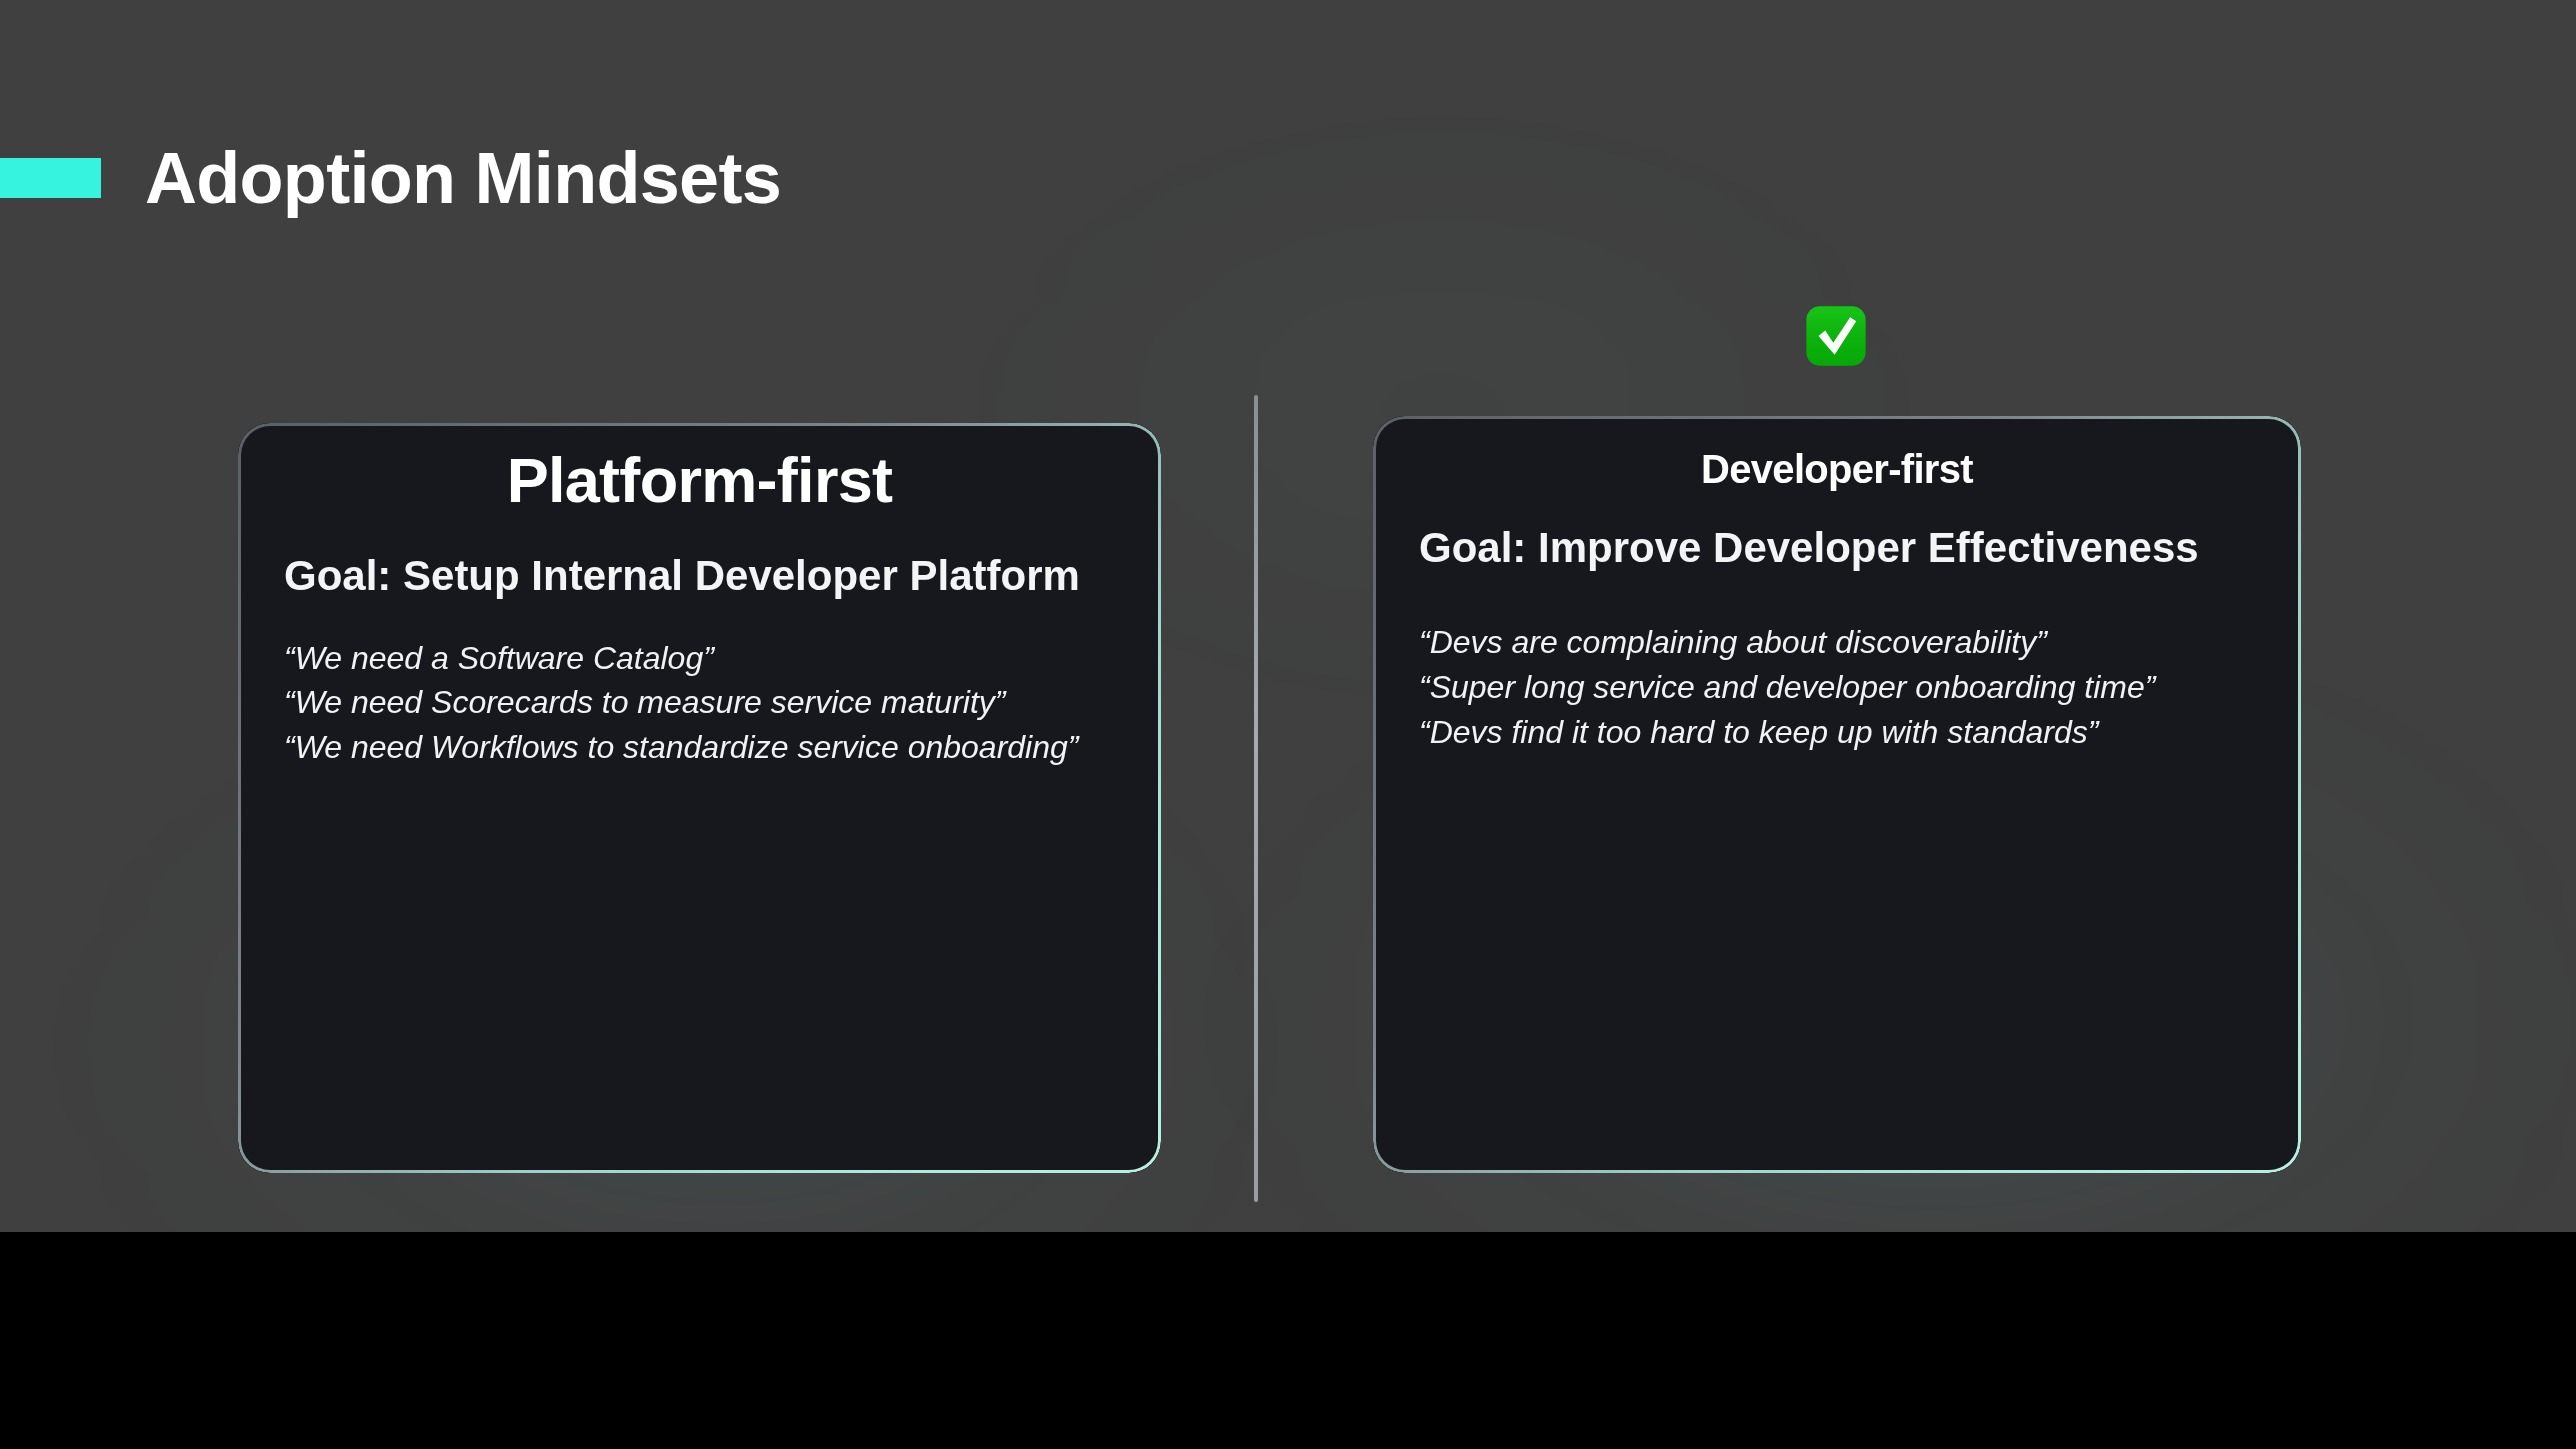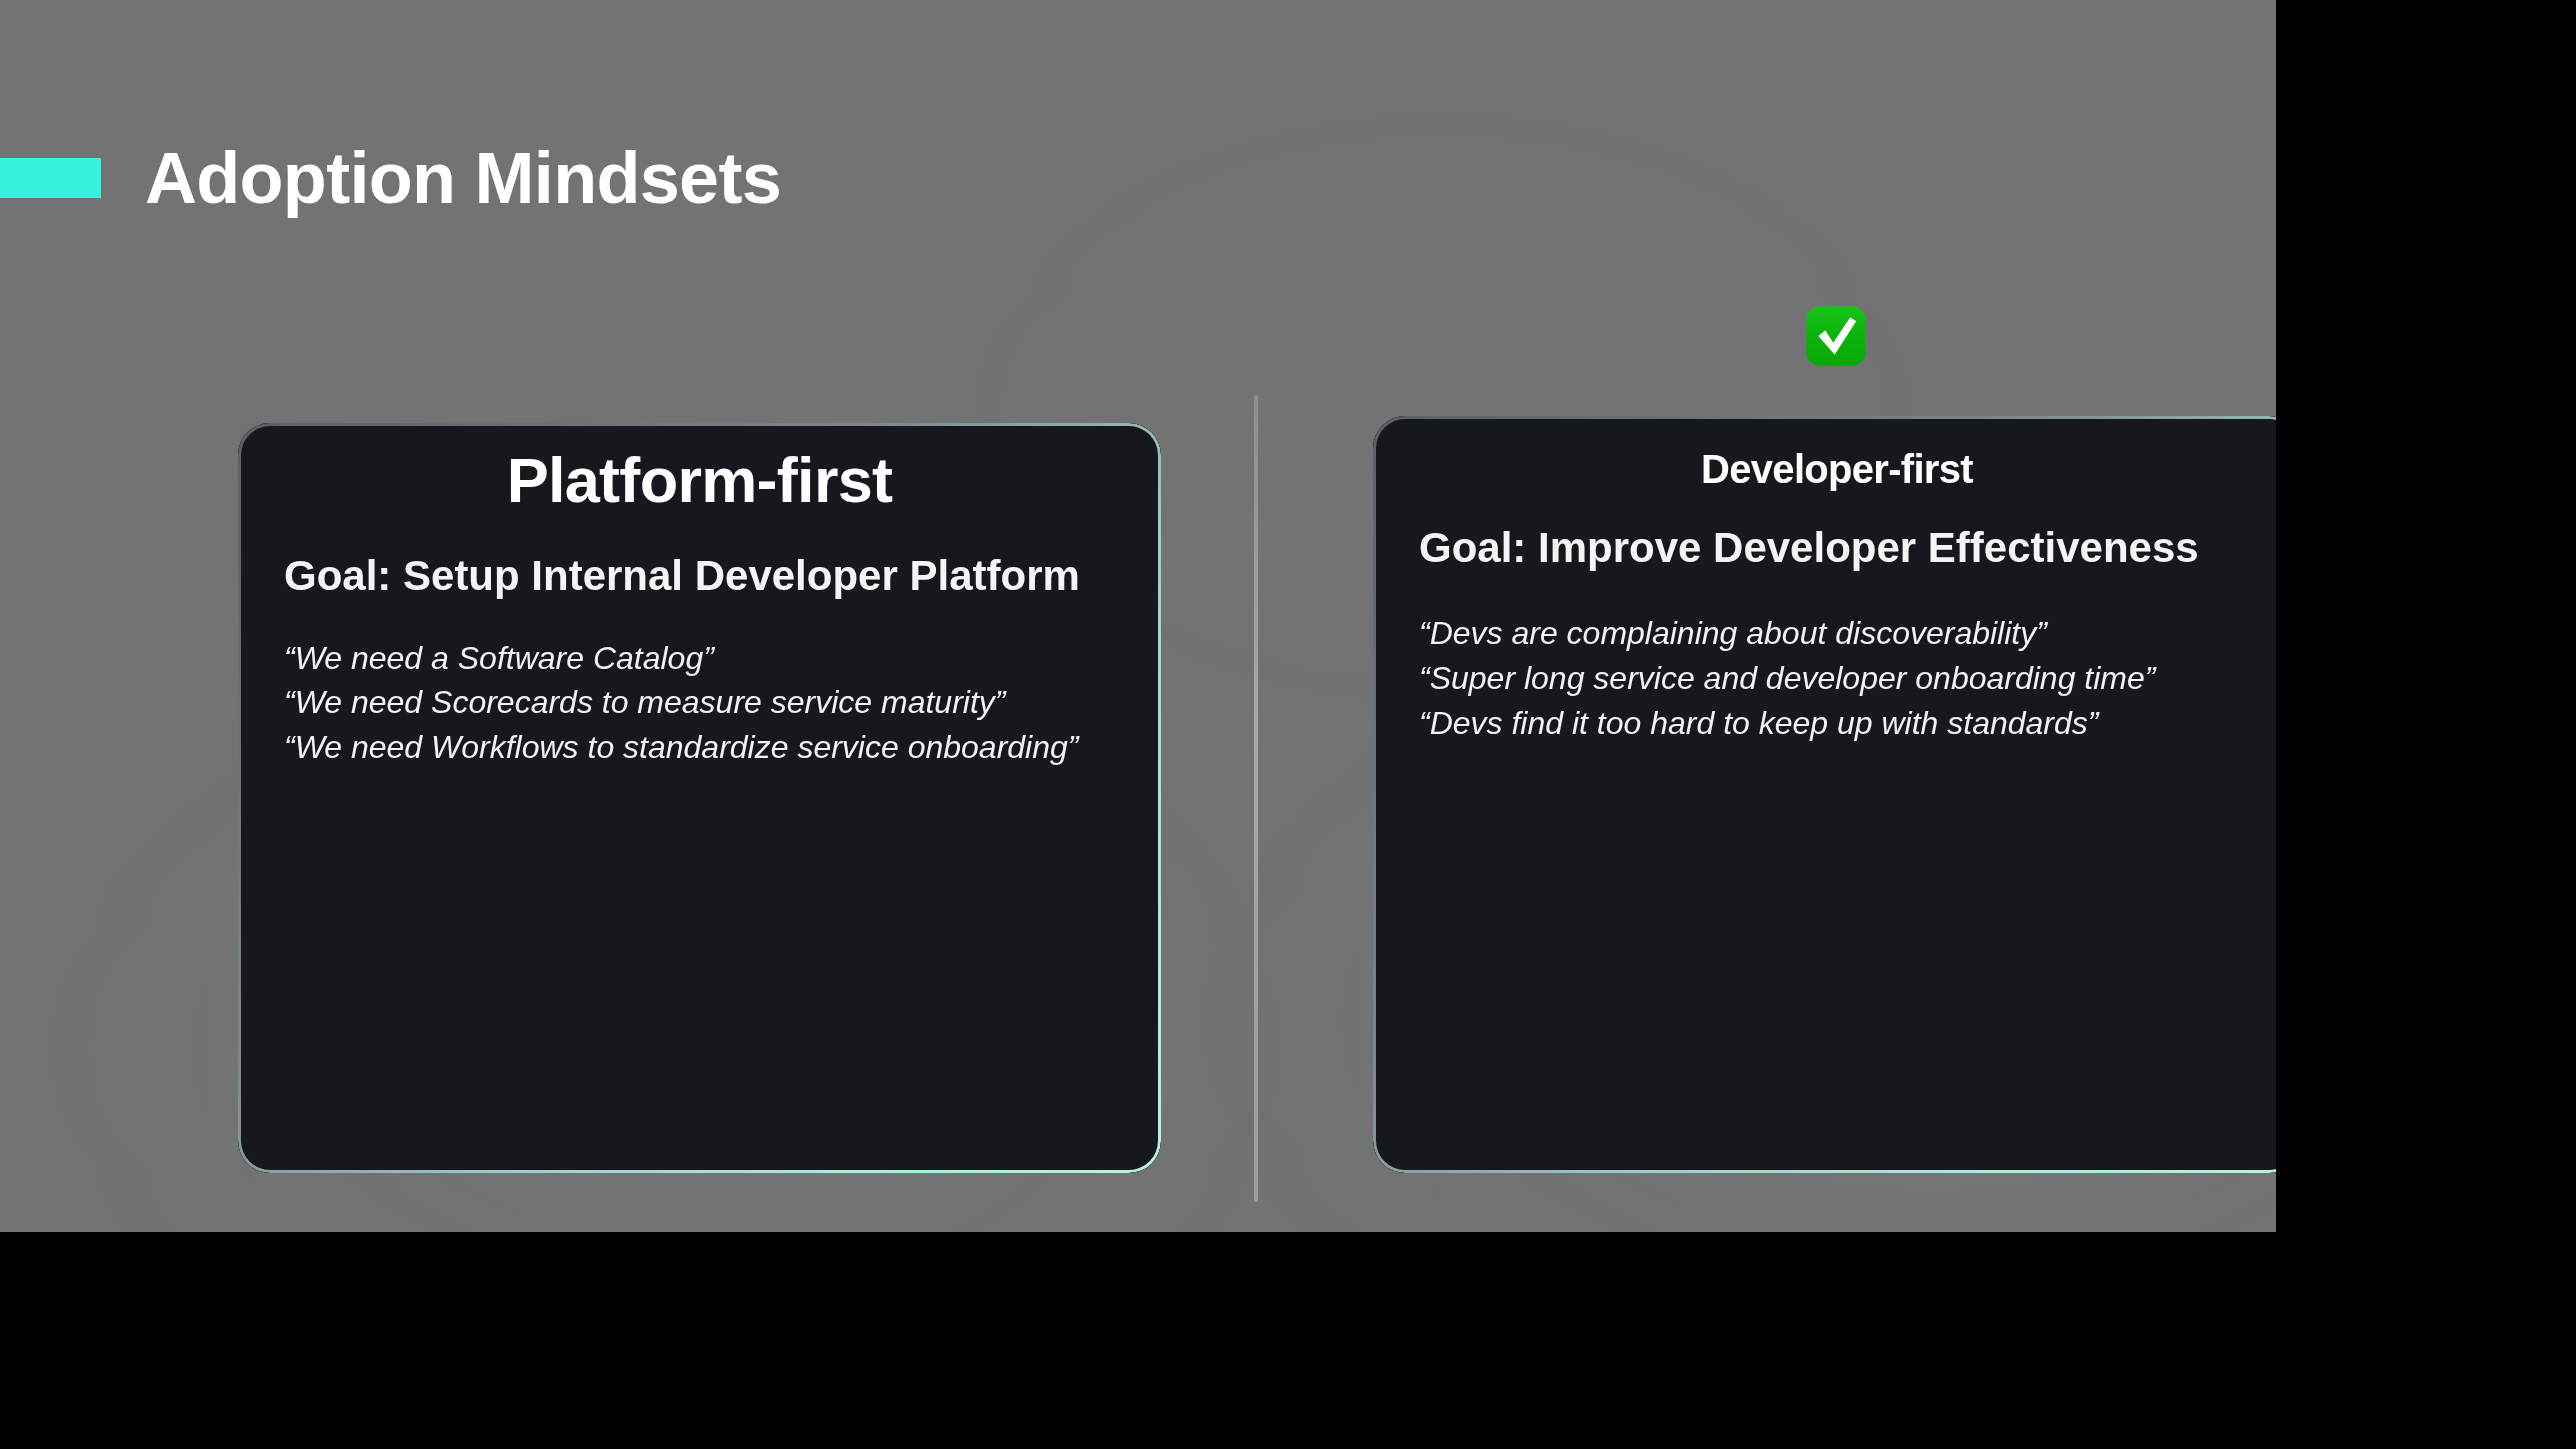--- a/index.html
+++ b/index.html
@@ -10,23 +10,23 @@
   body {
     width: 2576px;
     height: 1450px;
     overflow: hidden;
     font-family: "Liberation Sans", sans-serif;
     -webkit-font-smoothing: antialiased;
   }
 
   .slide {
     position: relative;
-    width: 2276px;
+    width: 2576px;
     height: 1450px;
-    background: #737373;
+    background: #404040;
     overflow: hidden;
   }
 
   
   .glow {
     position: absolute;
     pointer-events: none;
     border-radius: 50%;
     filter: blur(114px);
   }
@@ -175,21 +175,21 @@
     font-style: italic;
     line-height: 1.40;
   }
   .quote-line {
     display: block;
   }
 
   .card-right .card-body { padding-top: 31px; }
   .card-right .card-title { font-size: 40px; text-align: center; }
   .card-right .card-goal { font-size: 42px; margin-top: 27px; }
-  .card-right .card-quotes { margin-top: 35px; font-size: 32px; }
+  .card-right .card-quotes { margin-top: 44px; font-size: 32px; }
 </style>
 </head>
 <body>
 
 <div class="slide">
 
   <div class="glow glow-left"></div>
   <div class="glow glow-right"></div>
   <div class="glow glow-top"></div>
 

